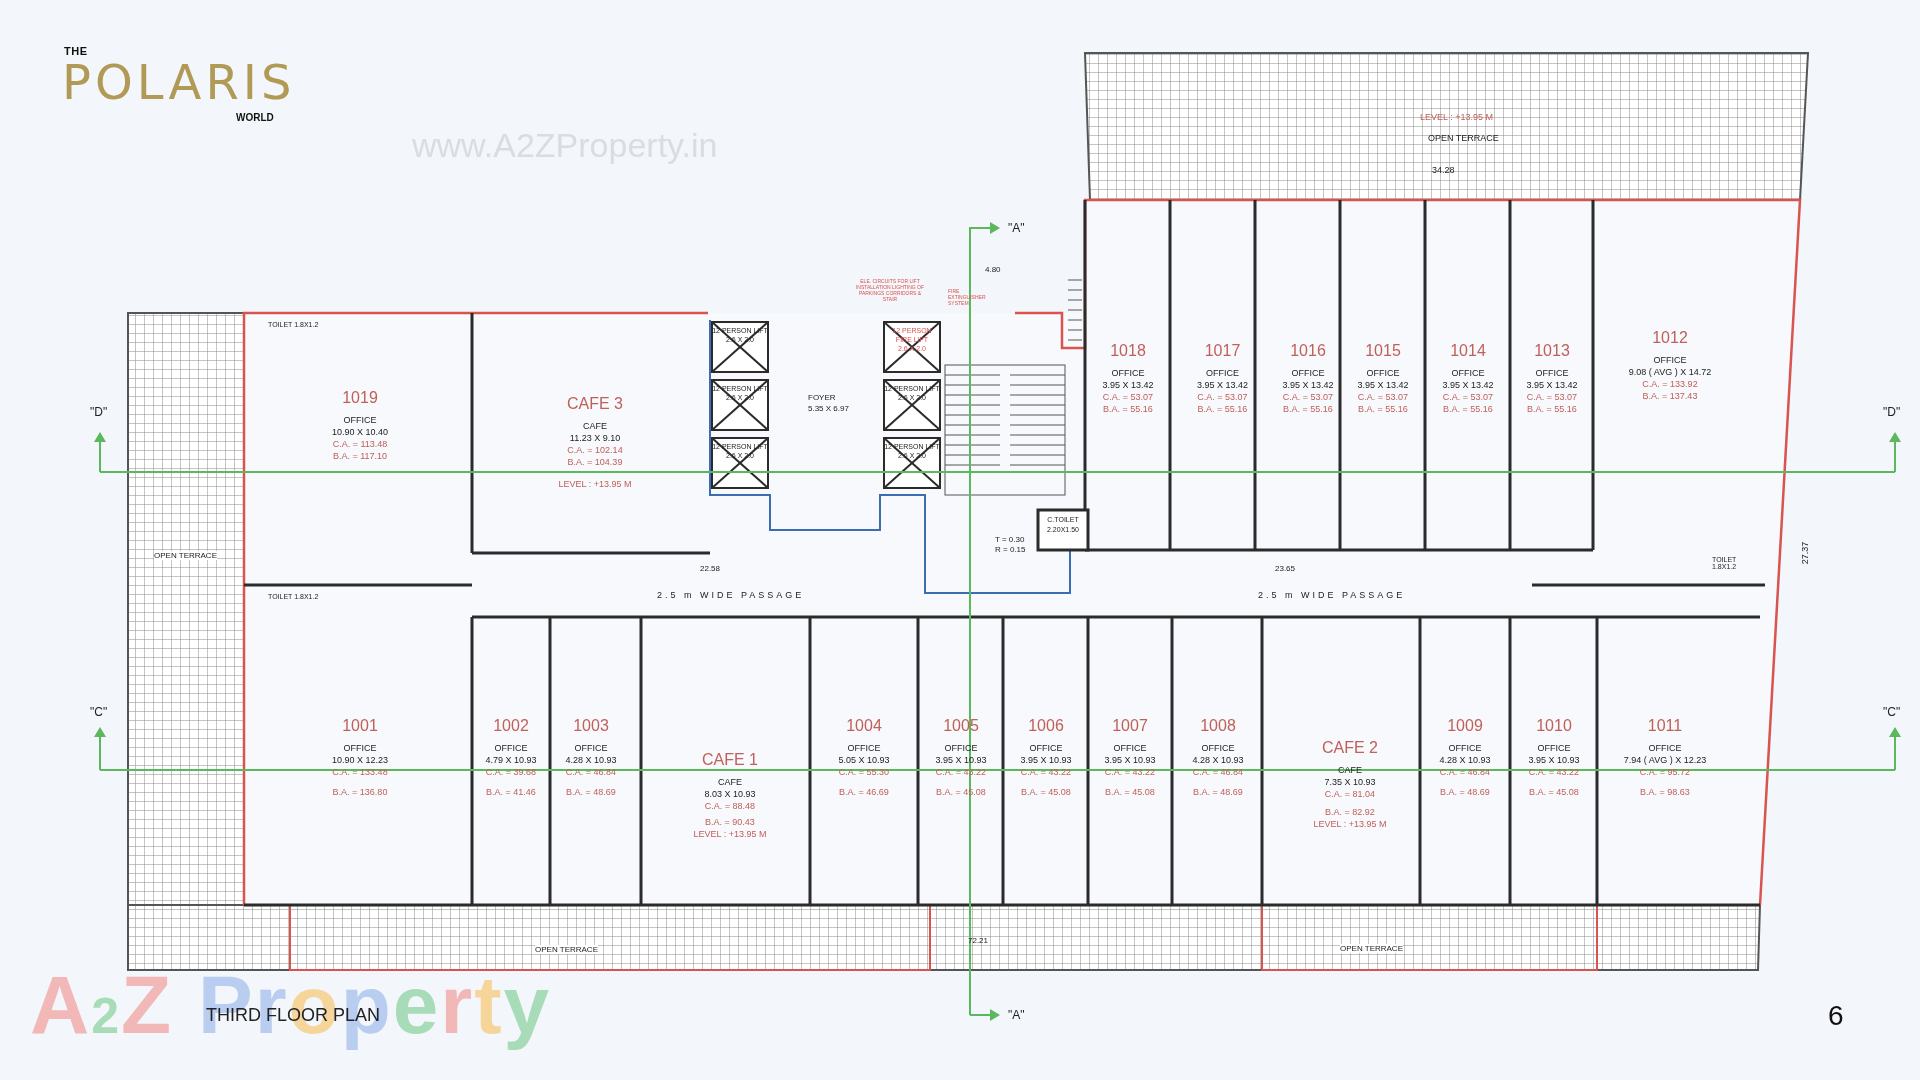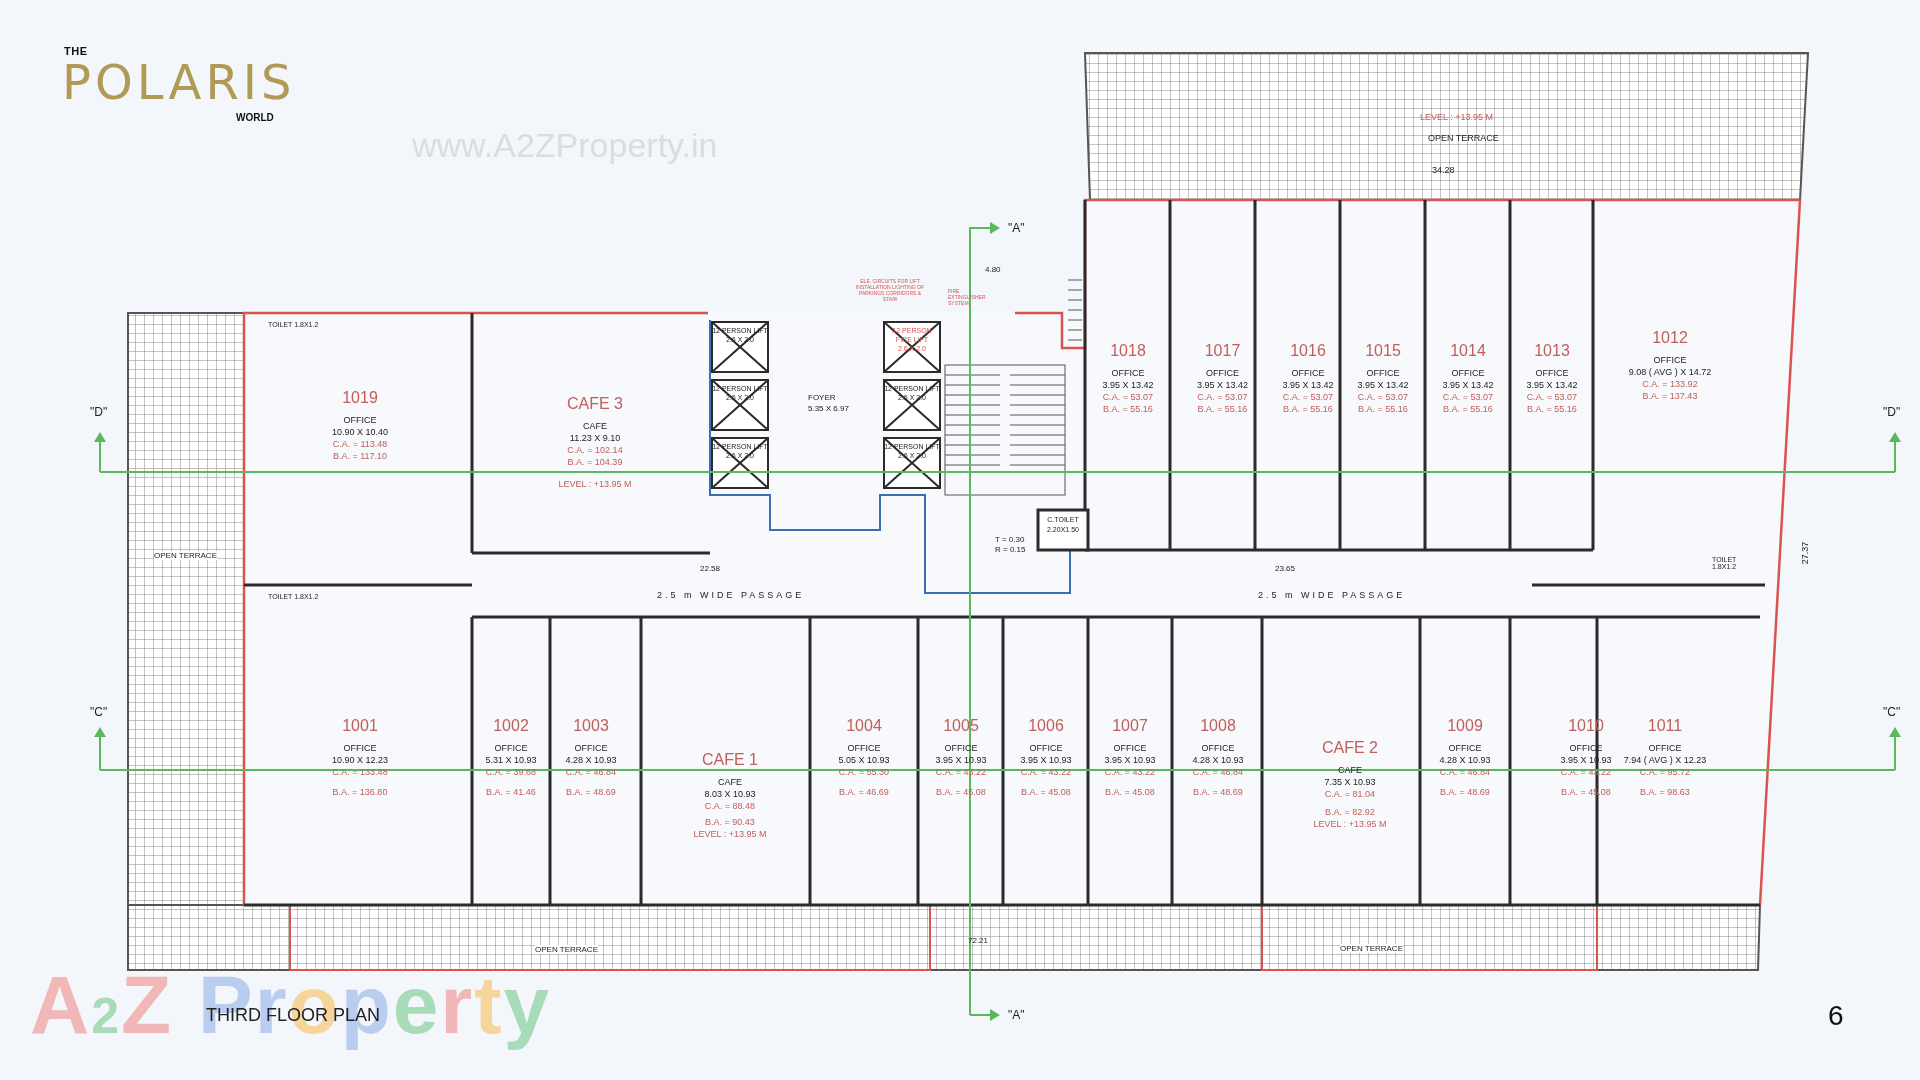--- a/index.html
+++ b/index.html
@@ -277,21 +277,21 @@
 <div class="unit-box" style="left:300px;top:700px;width:120px;">
     <div class="id">1001</div>
     <div>OFFICE</div>
     <div>10.90 X 12.23</div>
     <div class="red">C.A. = 133.48</div>
     <div class="red" style="margin-top:8px">B.A. = 136.80</div>
   </div>
 <div class="unit-box" style="left:474px;top:700px;width:74px;">
     <div class="id">1002</div>
     <div>OFFICE</div>
-    <div>5.31 X 10.93</div>
+    <div>4.79 X 10.93</div>
     <div class="red">C.A. = 39.68</div>
     <div class="red" style="margin-top:8px">B.A. = 41.46</div>
   </div>
 <div class="unit-box" style="left:553px;top:700px;width:76px;">
     <div class="id">1003</div>
     <div>OFFICE</div>
     <div>4.28 X 10.93</div>
     <div class="red">C.A. = 46.84</div>
     <div class="red" style="margin-top:8px">B.A. = 48.69</div>
   </div>
@@ -346,21 +346,21 @@
     <div class="red" style="margin-top:6px">B.A. = 82.92</div>
     <div class="red">LEVEL : +13.95 M</div>
   </div>
 <div class="unit-box" style="left:1422px;top:700px;width:86px;">
     <div class="id">1009</div>
     <div>OFFICE</div>
     <div>4.28 X 10.93</div>
     <div class="red">C.A. = 46.84</div>
     <div class="red" style="margin-top:8px">B.A. = 48.69</div>
   </div>
-<div class="unit-box" style="left:1512px;top:700px;width:84px;padding-left:32px;">
+<div class="unit-box" style="left:1512px;top:700px;width:84px;">
     <div class="id">1010</div>
     <div>OFFICE</div>
     <div>3.95 X 10.93</div>
     <div class="red">C.A. = 43.22</div>
     <div class="red" style="margin-top:8px">B.A. = 45.08</div>
   </div>
 <div class="unit-box" style="left:1600px;top:700px;width:130px;">
     <div class="id">1011</div>
     <div>OFFICE</div>
     <div>7.94 ( AVG ) X 12.23</div>

